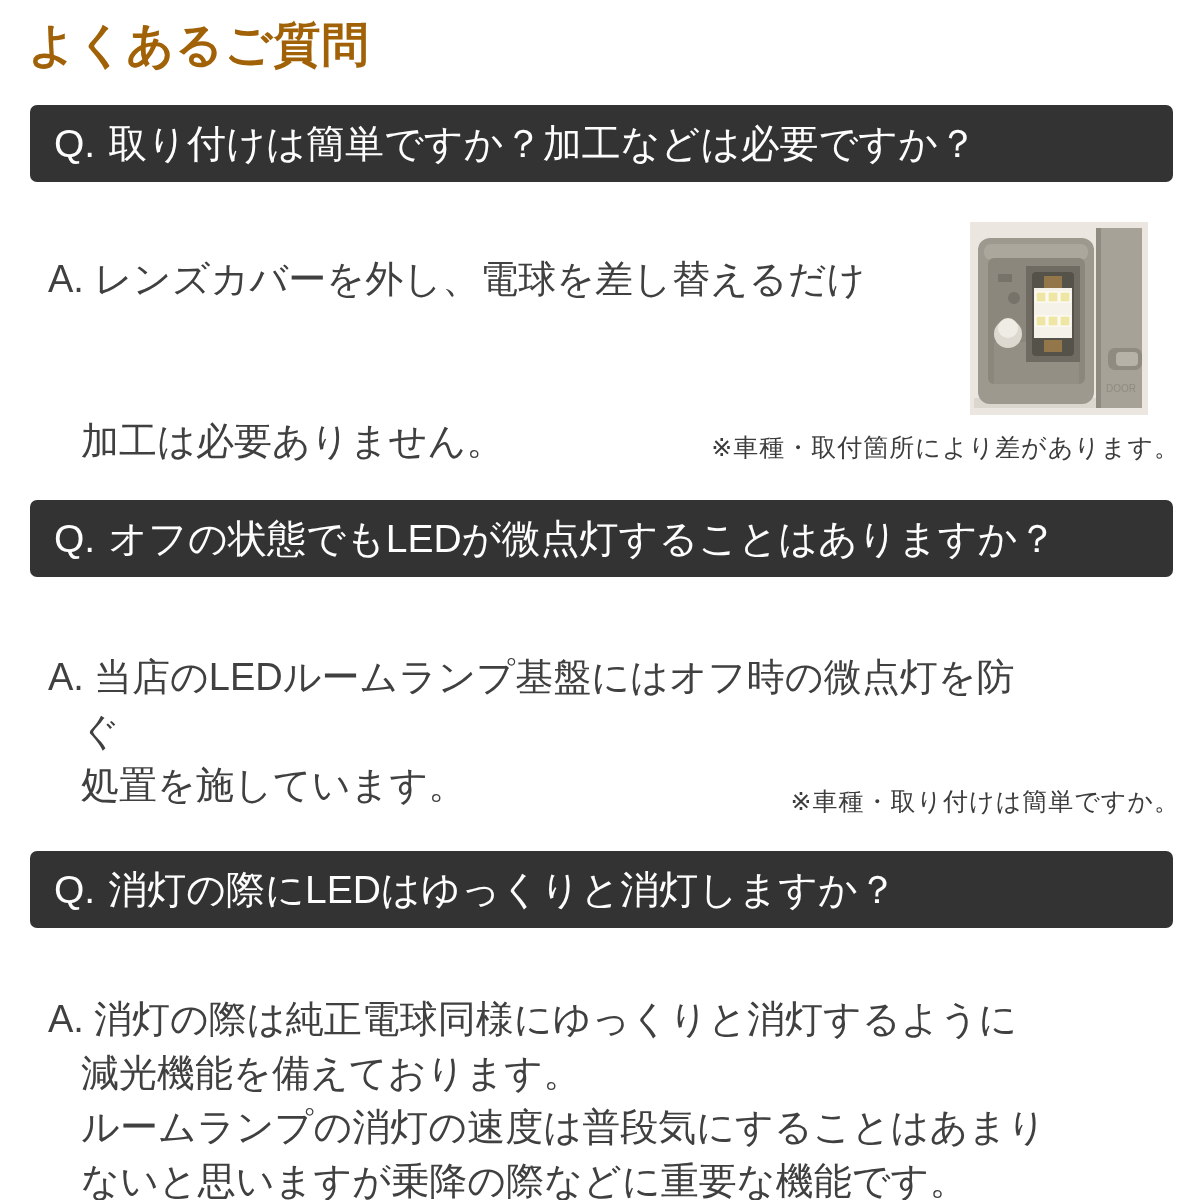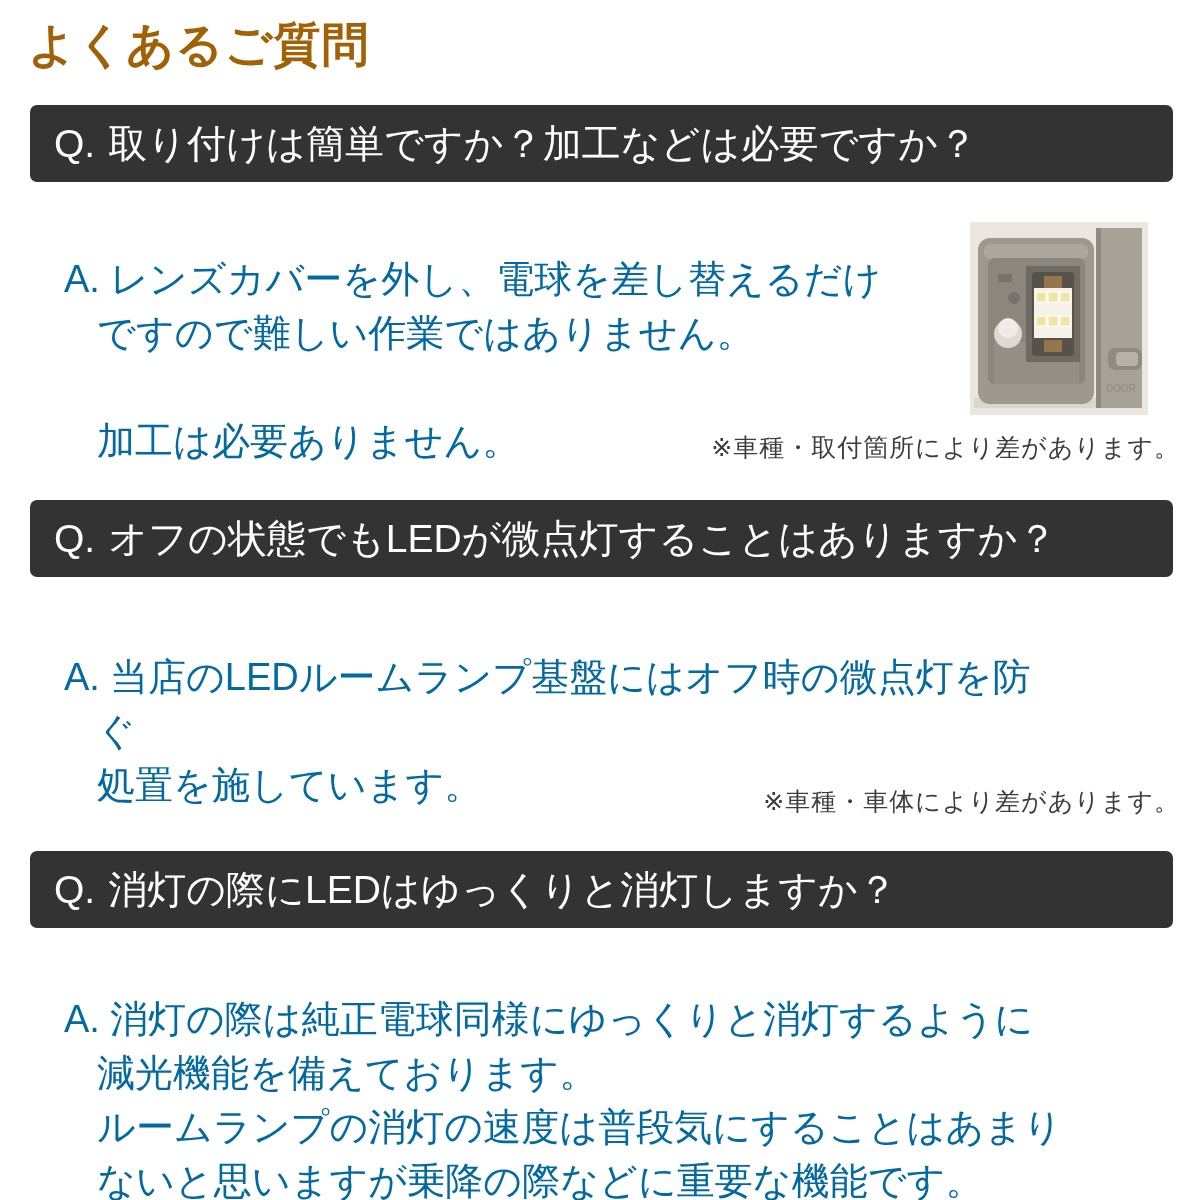--- a/index.html
+++ b/index.html
@@ -21,22 +21,22 @@
     background:#333333;border-radius:7px;
     display:flex;align-items:center;
     padding-left:24px;box-sizing:border-box;
     color:#fdfdfd;font-size:39px;white-space:nowrap;
   }
   .q-bar .q-prefix{margin-right:13px;}
   .q-bar-1{top:105px;}
   .q-bar-2{top:500px;}
   .q-bar-3{top:851px;}
   .answer{
-    position:absolute;left:64px;width:940px;
-    font-size:38px;line-height:54px;color:#0369a1;
+    position:absolute;left:48px;width:940px;
+    font-size:38px;line-height:54px;color:#404040;
     padding-left:33px;text-indent:-33px;
   }
   .answer .a-prefix{margin-right:10px;}
   .answer-1{top:214px;}
   .answer-2{top:607px;margin-top:43px;}
   .answer-3{top:954px;width:1120px;}
   .note{
     position:absolute;left:30px;width:1150px;
     text-align:right;font-size:25px;color:#3c3c3c;
     letter-spacing:1px;
@@ -55,21 +55,21 @@
 
   <div class="page-title">よくあるご質問</div>
 
   <div class="q-bar q-bar-1">
     <span class="q-prefix">Q.</span>
     <span>取り付けは簡単ですか？加工などは必要ですか？</span>
   </div>
 
   <p class="answer answer-1">
     <span class="a-prefix">A.</span><span>レンズカバーを外し、電球を差し替えるだけ</span><br>
-    <span>ですので難しい作業ではありません。</span><br>
+    <br>
     <br>
     <span>加工は必要ありません。</span>
   </p>
 
   <div class="photo">
     <svg viewBox="0 0 178 193" xmlns="http://www.w3.org/2000/svg">
       <rect width="178" height="193" fill="#ebe7e0"></rect>
       <rect x="4" y="176" width="166" height="10" fill="#dbd7ce"></rect>
 
       <rect x="8" y="16" width="116" height="166" rx="12" fill="#9d998f"></rect>
@@ -108,21 +108,21 @@
   <div class="q-bar q-bar-2">
     <span class="q-prefix">Q.</span>
     <span>オフの状態でもLEDが微点灯することはありますか？</span>
   </div>
 
   <p class="answer answer-2">
     <span class="a-prefix">A.</span><span>当店のLEDルームランプ基盤にはオフ時の微点灯を防ぐ</span><br>
     <span>処置を施しています。</span><br>
   </p>
 
-  <div class="note note-2">※車種・車体により差があります。</div>
+  <div class="note note-2">※車種・取り付けは簡単ですか。</div>
 
   <div class="q-bar q-bar-3">
     <span class="q-prefix">Q.</span>
     <span>消灯の際にLEDはゆっくりと消灯しますか？</span>
   </div>
 
   <p class="answer answer-3">
     <span class="a-prefix">A.</span><span>消灯の際は純正電球同様にゆっくりと消灯するように</span><br>
     <span>減光機能を備えております。</span><br>
     <span>ルームランプの消灯の速度は普段気にすることはあまり</span><br>

